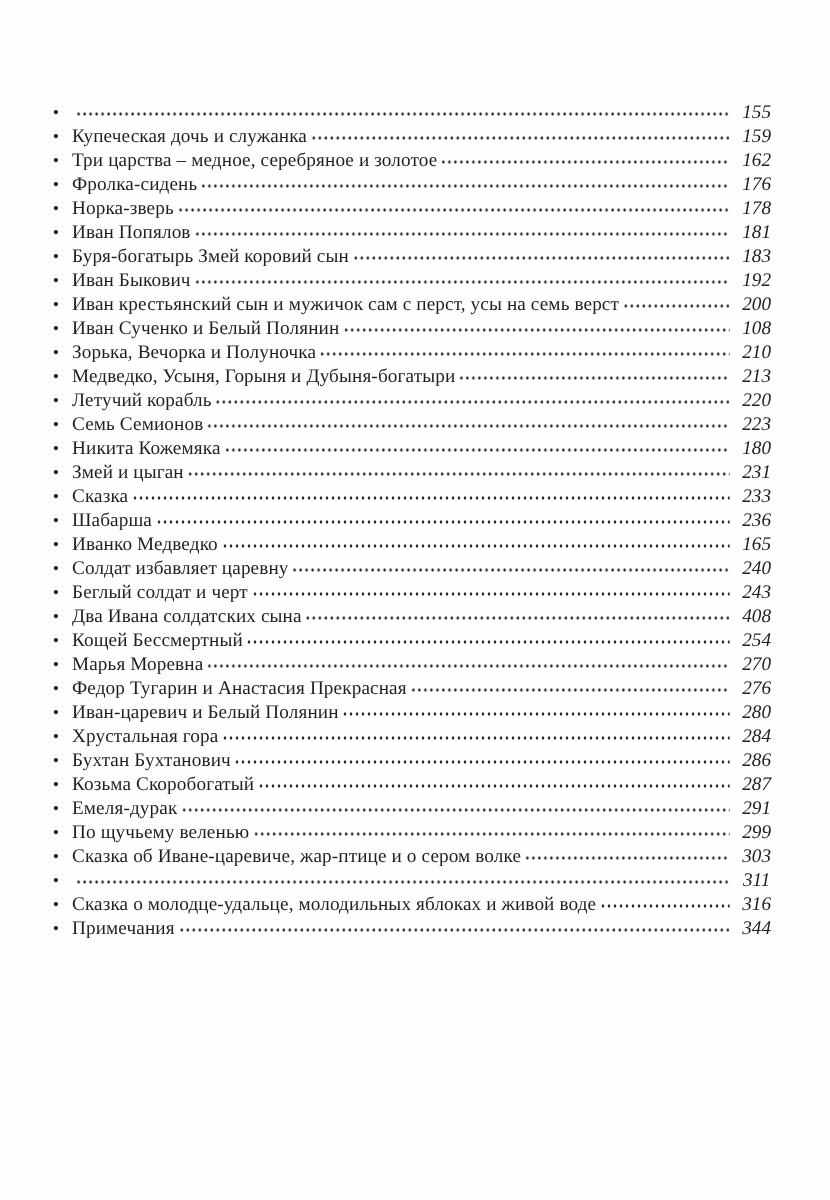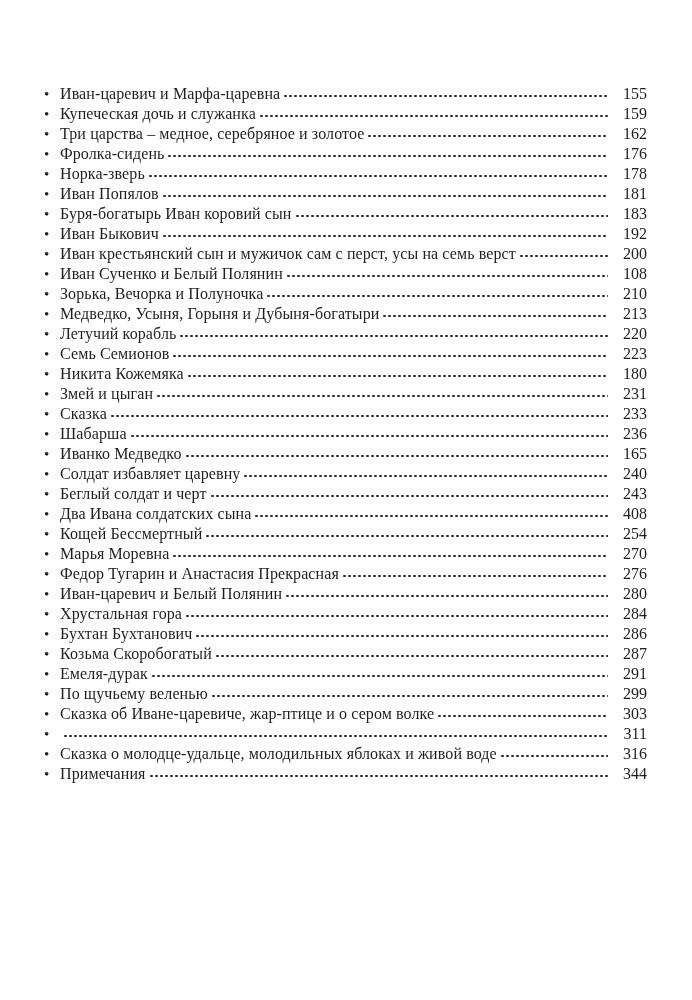--- a/index.html
+++ b/index.html
@@ -46,31 +46,31 @@
     height: 12px;
     margin: 0 6px 0 3px;
     background-image: radial-gradient(circle, #2b2b2b 1.05px, rgba(0,0,0,0) 1.35px);
     background-size: 5px 4px;
     background-repeat: repeat-x;
     background-position: left bottom 1px;
   }
   .pagenum {
     flex: 0 0 auto;
     min-width: 33px;
-    text-align: right;
+    text-align: center;
+    font-style: italic;
   }
 </style>
 </head>
 <body>
 
 <div class="book-page" style="background: rgb(254, 254, 254); color: rgb(31, 31, 31);">
   <div class="toc" id="toc">
       <div class="toc-row">
     <span class="bullet">•</span>
-    <span class="title">Иван-царевич и Марфа-царевна</span>
     <span class="leader"></span>
     <span class="pagenum">155</span>
   </div>
       <div class="toc-row">
     <span class="bullet">•</span>
     <span class="title">Купеческая дочь и служанка</span>
     <span class="leader"></span>
     <span class="pagenum">159</span>
   </div>
       <div class="toc-row">
@@ -92,21 +92,21 @@
     <span class="pagenum">178</span>
   </div>
       <div class="toc-row">
     <span class="bullet">•</span>
     <span class="title">Иван Попялов</span>
     <span class="leader"></span>
     <span class="pagenum">181</span>
   </div>
       <div class="toc-row">
     <span class="bullet">•</span>
-    <span class="title">Буря-богатырь Иван коровий сын</span>
+    <span class="title">Буря-богатырь Змей коровий сын</span>
     <span class="leader"></span>
     <span class="pagenum">183</span>
   </div>
       <div class="toc-row">
     <span class="bullet">•</span>
     <span class="title">Иван Быкович</span>
     <span class="leader"></span>
     <span class="pagenum">192</span>
   </div>
       <div class="toc-row">

